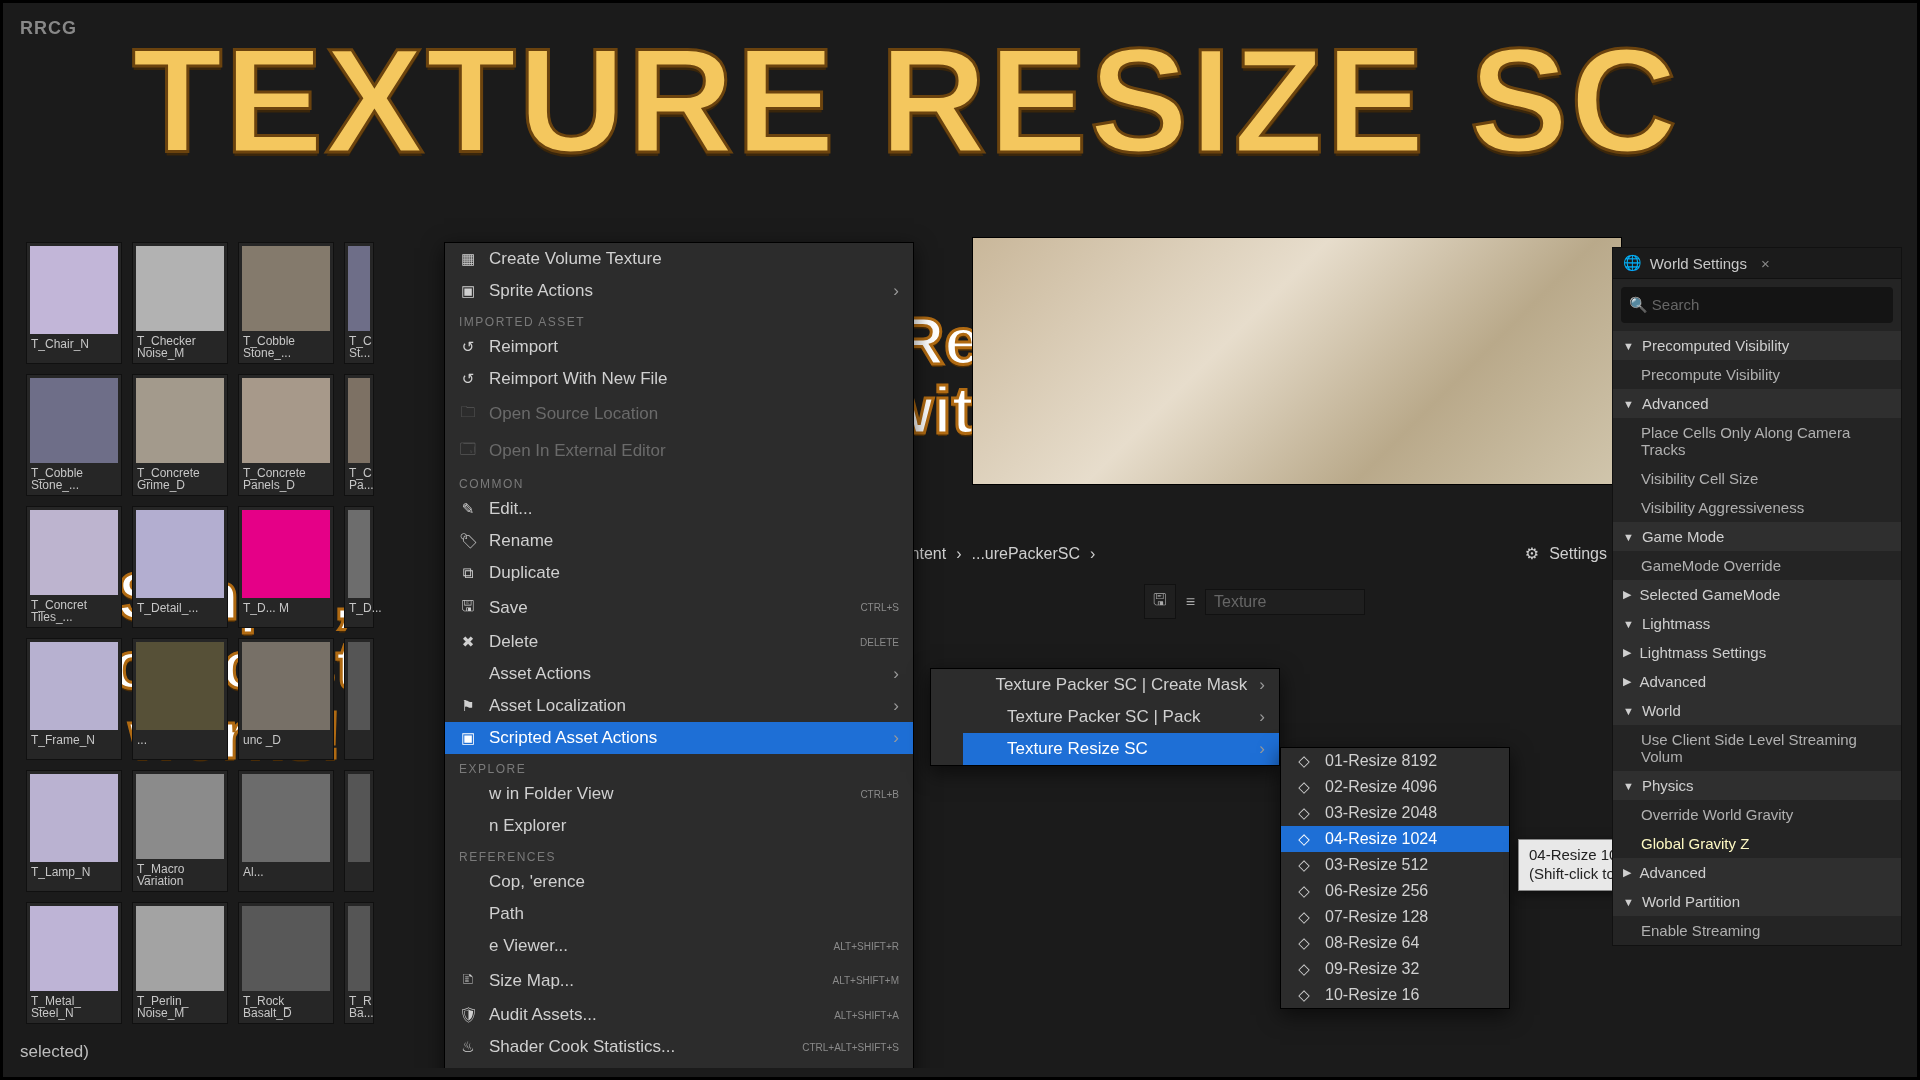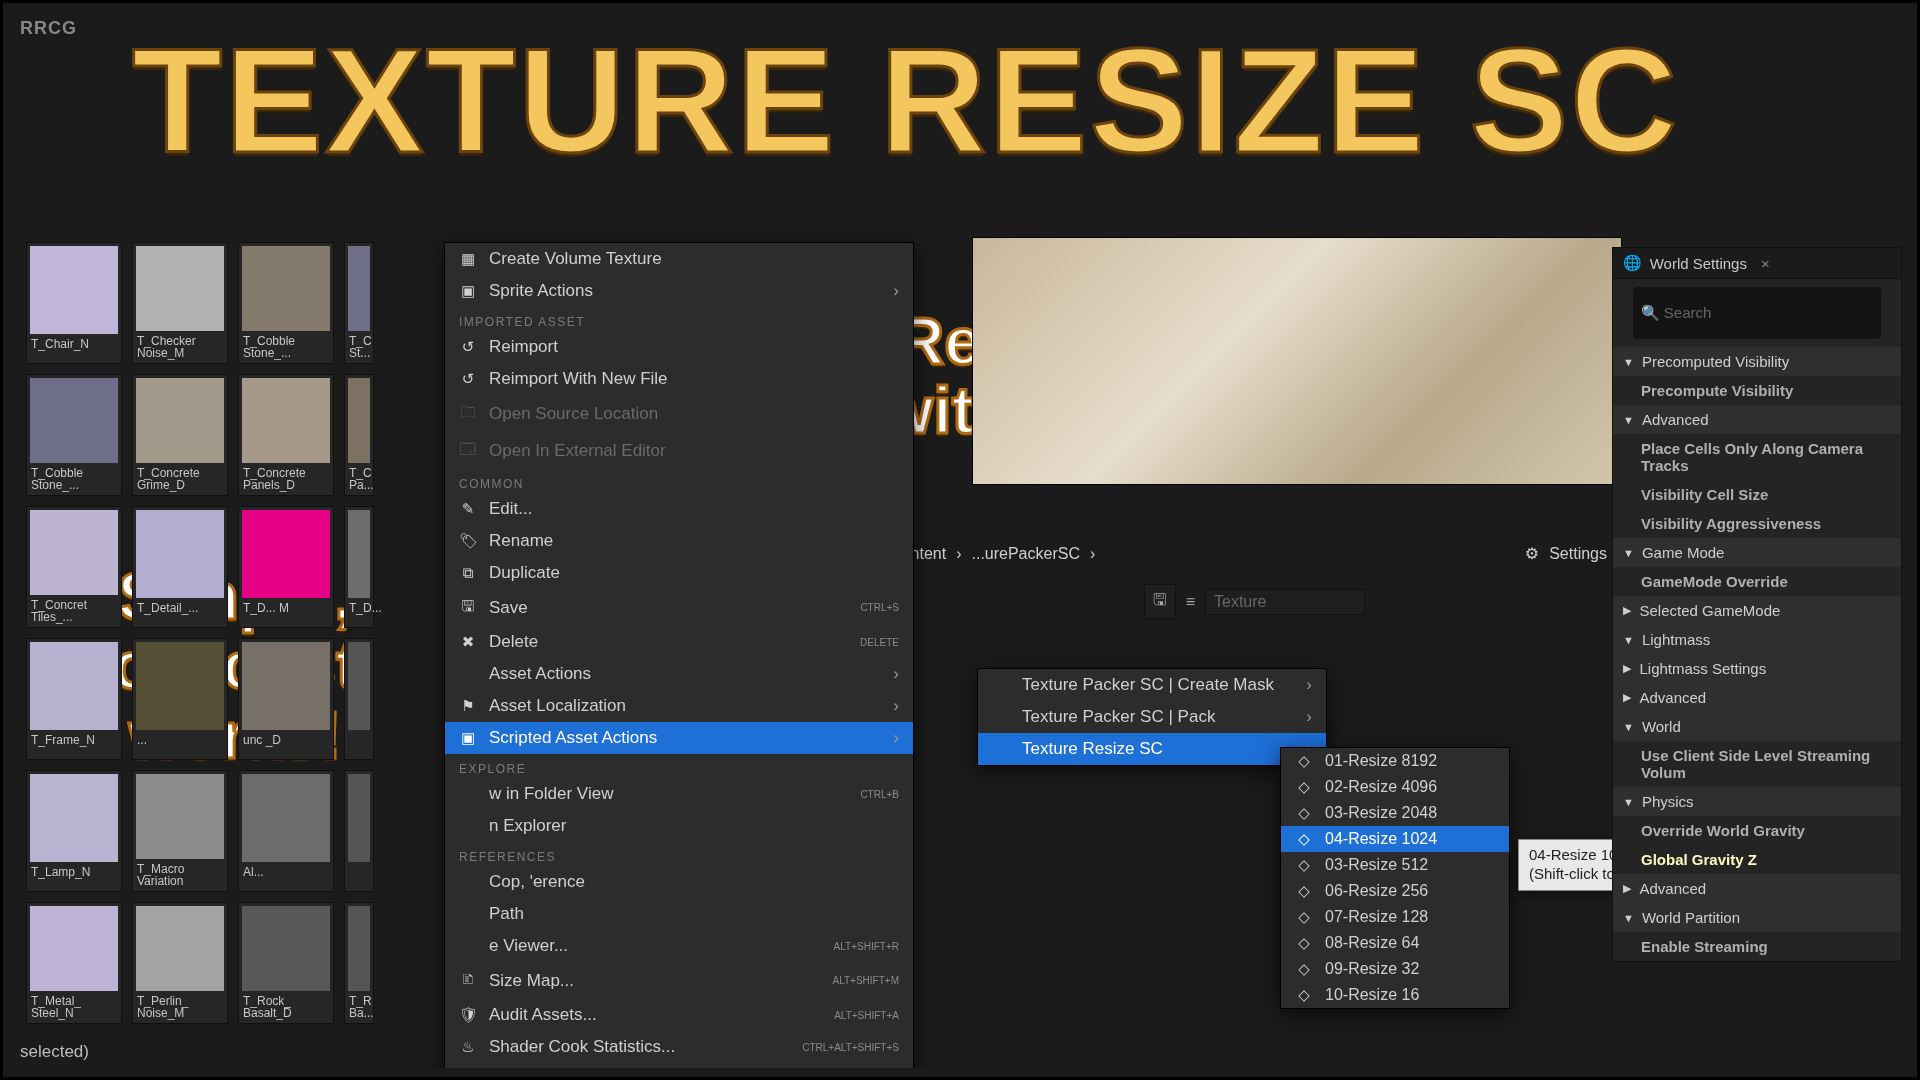--- a/index.html
+++ b/index.html
@@ -23,21 +23,21 @@
   .menu.main { top: 230px; left: 432px; width: 470px; }
   .menu-item { display: flex; align-items: center; padding: 6px 14px; gap: 12px; white-space: nowrap; }
   .menu-item.disabled { color: #6a6a6a; }
   .menu-item .ico { width: 18px; text-align: center; font-size: 15px; }
   .menu-item .lbl { flex: 1; }
   .menu-item .key { color: #8a8a8a; font-size: 10px; }
   .menu-item .chev { color: #9a9a9a; }
   .menu-item.hl { background: #1e6fd6; color: #fff; }
   .menu .section { padding: 8px 14px 2px; font-size: 12px; letter-spacing: 1.5px; color: #7a7a7a; }
 
-  .menu.sub1 { top: 656px; left: 965px; width: 350px; }
+  .menu.sub1 { top: 656px; left: 918px; width: 350px; padding-left: 32px; }
   .menu.sub2 { top: 735px; left: 1268px; width: 230px; }
   .menu.sub2 .menu-item { padding: 4px 14px; font-size: 16px; }
 
   .tooltip { position: absolute; top: 827px; left: 1506px; background: #e8e8e8; color: #222; border: 1px solid #888; padding: 6px 10px; font-size: 15px; line-height: 1.25; box-shadow: 0 3px 10px rgba(0,0,0,.5); }
 
   
   .viewport { position:absolute; top: 225px; left: 960px; width: 650px; height: 248px; background: linear-gradient(135deg,#c9b79a 0%,#e7ddcc 40%,#b9a98a 70%,#d1c6ad 100%); border:1px solid #000; }
 
   
   .crumbrow { position:absolute; top: 532px; left: 835px; display:flex; align-items:center; gap:10px; font-size:16px; color:#cfcfcf; width: 760px; }
@@ -45,24 +45,24 @@
   .gear { font-size:16px; }
 
   
   .tbar { position:absolute; top: 572px; left: 1132px; display:flex; align-items:center; gap:10px; font-size:16px; color:#aaa; }
   .tbar .box { background:#1f1f1f; border:1px solid #111; padding:3px 8px; }
 
   
   .panel { position:absolute; top: 235px; right: 6px; width: 290px; background: #242424; border:1px solid #111; font-size: 15px; }
   .panel .tab { background:#1b1b1b; padding:6px 10px; display:flex; align-items:center; gap:8px; border-bottom:1px solid #111; }
   .panel .tab .x { margin-left:6px; color:#888; }
-  .panel .search { margin:8px 20px; background:#141414; padding:17px 8px; color:#666; border-radius:4px; }
+  .panel .search { margin:8px 8px; background:#141414; padding:9px 8px; color:#666; border-radius:4px; }
   .panel .cat { padding:6px 10px; color:#cfcfcf; background:#2f2f2f; display:flex; align-items:center; gap:8px; }
   .panel .cat .caret { font-size:11px; }
-  .panel .prop { padding:6px 12px 6px 28px; color:#b0b0b0;font-weight:bold; }
+  .panel .prop { padding:6px 12px 6px 28px; color:#b0b0b0; }
   .panel .prop.dim { color:#fef9c3; }
 
   .statusbar { position:absolute; bottom: 6px; left: 8px; font-size: 17px; color:#bdbdbd; }
 </style>
 </head>
 <body>
 
 <div class="corner">RRCG</div>
 <div class="hero title">TEXTURE RESIZE SC</div>
 

